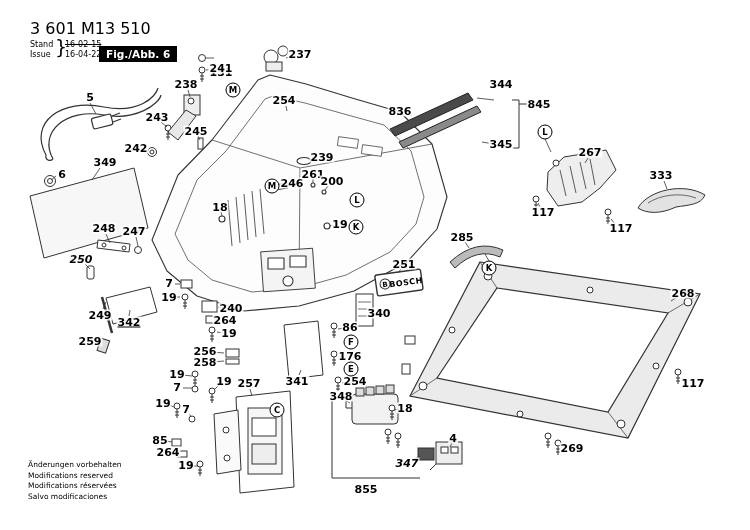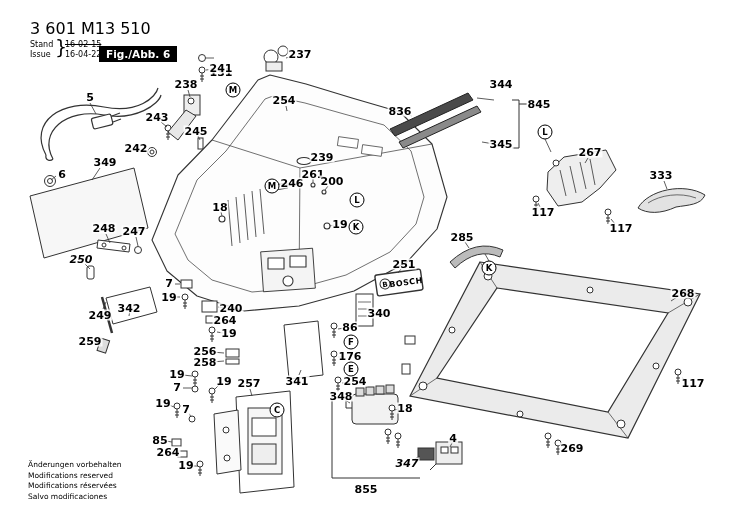--- a/index.html
+++ b/index.html
@@ -279,21 +279,21 @@
   </svg>
 
 <div id="label-layer">
     <span class="part-label" style="left: 90px; top: 97px;">5</span>
     <span class="part-label" style="left: 62px; top: 174px;">6</span>
     <span class="part-label" style="left: 105px; top: 162px;">349</span>
     <span class="part-label" style="left: 104px; top: 228px;">248</span>
     <span class="part-label" style="left: 134px; top: 231px;">247</span>
     <span class="part-label" style="left: 81px; top: 259px; font-style: italic;">250</span>
     <span class="part-label" style="left: 100px; top: 315px;">249</span>
-    <span class="part-label" style="left: 129px; top: 308px;">342</span>
+    <span class="part-label" style="left: 129px; top: 322px; text-decoration: underline;">342</span>
     <span class="part-label" style="left: 90px; top: 341px;">259</span>
     <span class="part-label" style="left: 221px; top: 57px; margin-top: 15px;">131</span>
     <span class="part-label" style="left: 221px; top: 68px;">241</span>
     <span class="part-label" style="left: 186px; top: 84px;">238</span>
     <span class="part-label" style="left: 157px; top: 117px;">243</span>
     <span class="part-label" style="left: 136px; top: 148px;">242</span>
     <span class="part-label" style="left: 196px; top: 131px;">245</span>
     <span class="part-label" style="left: 300px; top: 54px;">237</span>
     <span class="part-label" style="left: 284px; top: 100px;">254</span>
     <span class="part-label" style="left: 322px; top: 157px; text-align: center;">239</span>

